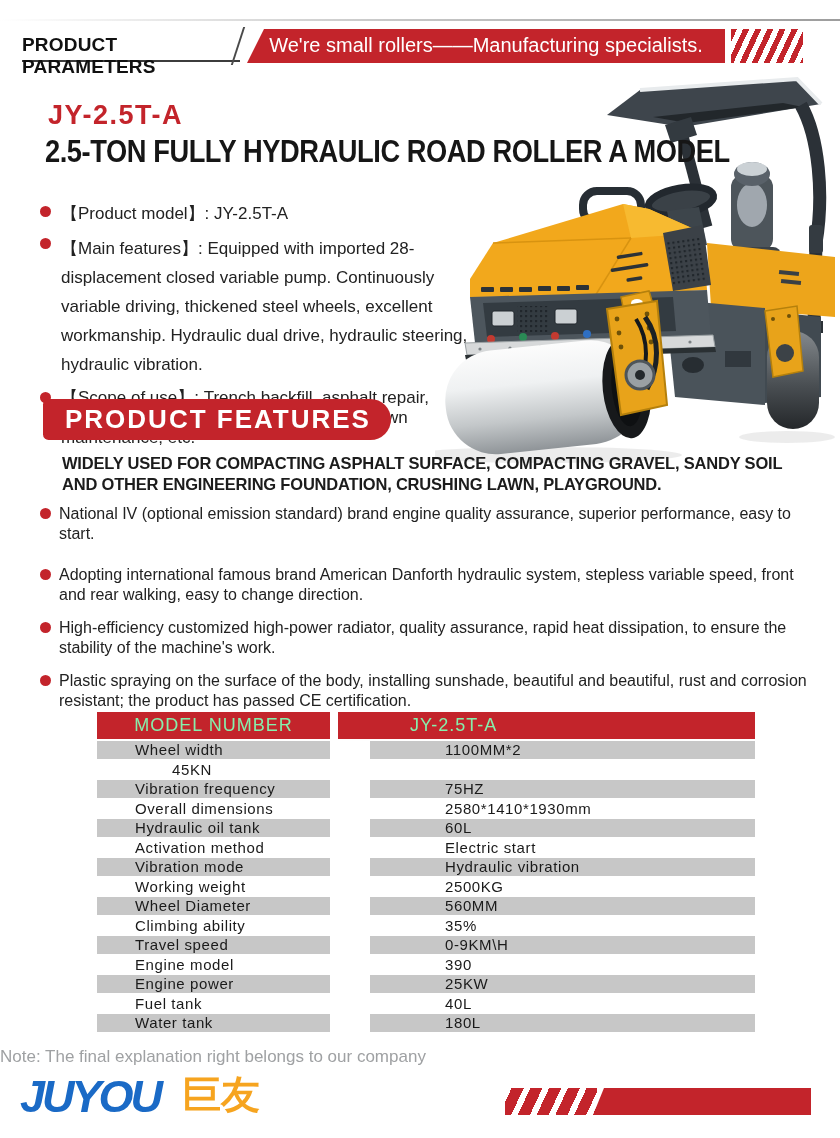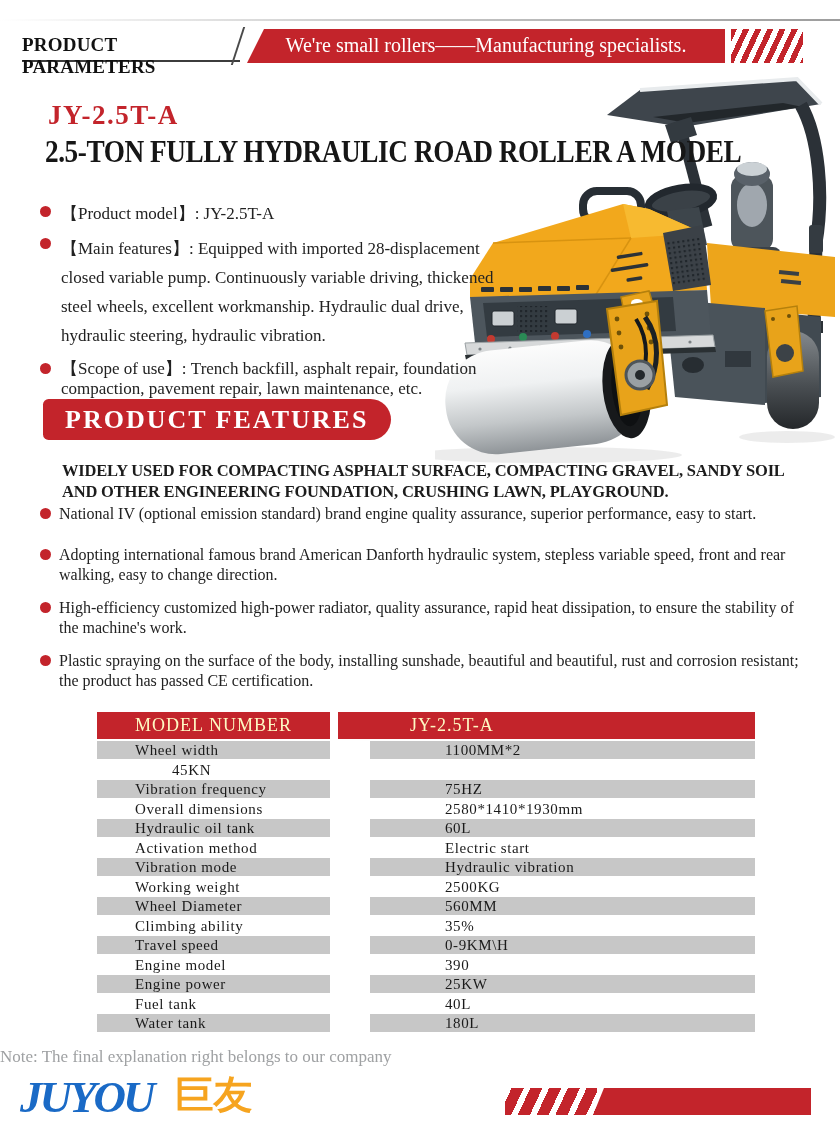--- a/index.html
+++ b/index.html
@@ -1,18 +1,18 @@
 <!DOCTYPE html>
 <html><head>
 <meta charset="utf-8">
 <style>
   * { margin:0; padding:0; box-sizing:border-box; }
   html,body { background:#ffffff; }
   body { font-family:"Liberation Sans", sans-serif; color:#1f1f1f; }
-  .page { position:relative; width:840px; height:1138px; background:#fff; overflow:hidden; margin:0 auto;font-family:Liberation Serif, serif; }
+  .page { position:relative; width:840px; height:1138px; background:#fff; overflow:hidden; margin:0 auto; }
 
   
   .topline { position:absolute; left:0; top:19px; width:100%; height:2px;
              background:linear-gradient(to right,#ffffff,#c9c9c9 45%,#9d9d9d); }
   .hdr-title { position:absolute; left:22px; top:30px; width:218px; height:32px;
                font-size:19px; font-weight:bold; color:#111; letter-spacing:0.2px;
                border-bottom:2px solid #3c3c3c; padding-top:4px; }
   .hdr-slant { position:absolute; left:237px; top:27px; width:2px; height:38px;
                background:#4a4a4a; transform:skewX(-18deg); }
   .hdr-banner { position:absolute; left:247px; top:29px; width:478px; height:34px;
@@ -36,33 +36,33 @@
   .intro-bullets li:nth-child(3) { line-height:20px; }
   .dot { position:absolute; left:0; top:4px; width:11px; height:11px; border-radius:50%;
          background:var(--red); }
 
   
   .feat-banner { position:absolute; left:43px; top:399px; width:348px; height:41px;
                  background:var(--red); border-radius:6px 22px 22px 6px; color:#fff;
                  font-size:26px; font-weight:bold; letter-spacing:2px; line-height:41px;
                  padding-left:22px; }
   .feat-intro { position:absolute; left:62px; top:453px; width:735px; font-size:16.5px;
-                font-weight:bold; color:#1c1c1c; line-height:21px; letter-spacing:-0.2px;margin-top:7px; }
+                font-weight:bold; color:#1c1c1c; line-height:21px; letter-spacing:-0.2px; }
   .feat-bullets { position:absolute; left:40px; top:504px; width:768px; list-style:none; }
   .feat-bullets li { position:relative; padding-left:19px; font-size:16px; line-height:20px;
                      color:#222; margin-bottom:13px; }
   .feat-bullets li:nth-child(1){ margin-bottom:21px; }
   .feat-bullets li:nth-child(2){ }
   .feat-bullets .dot { top:4px; width:11px; height:11px; }
 
   
   .spec { position:absolute; left:97px; top:712px; width:658px; }
   .spec-hrow, .spec-row { display:flex; gap:8px; }
   .spec-hrow { height:27px; margin-bottom:2px; }
-  .spec-hrow .c1, .spec-hrow .c2 { background:var(--red); color:#fef9c3; }
+  .spec-hrow .c1, .spec-hrow .c2 { background:var(--red); color:#86efac; }
   .spec-hrow .c1 { width:233px; text-align:center; font-size:18px; letter-spacing:1px;
                    line-height:26px; }
   .spec-hrow .c2 { flex:1; font-size:18px; letter-spacing:1px; line-height:27px;
                    padding-left:72px; }
   .spec-row { height:18px; margin-bottom:1.5px;gap:40px; }
   .spec-row .c1 { width:233px; padding-left:38px; }
   .spec-row .c2 { flex:1; padding-left:75px; }
   .spec-row .c1, .spec-row .c2 { font-size:15px; letter-spacing:0.6px; color:#1a1a1a;
                    line-height:18.5px; white-space:nowrap; }
   .spec-row.alt .c1, .spec-row.alt .c2 { background:var(--rowgray); }

